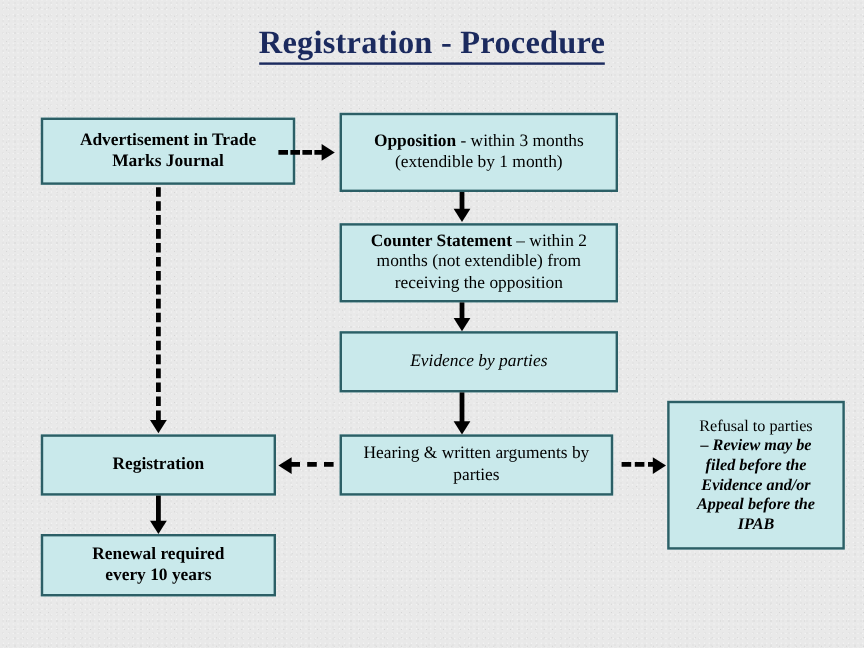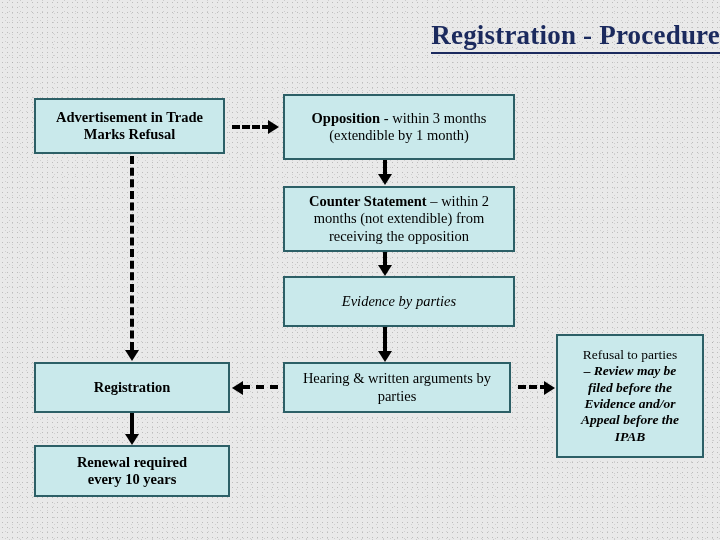--- a/index.html
+++ b/index.html
@@ -26,21 +26,21 @@
     background-size: 5px 5px, 7px 7px, 4px 4px, 11px 11px;
     background-position: 0 0, 2px 3px, 1px 2px, 4px 6px;
   }
 
   
   #title {
     position: absolute;
     left: 0;
     top: 20px;
     width: 720px;
-    text-align: right;
+    text-align: center;
     font-size: 27px;
     font-weight: bold;
     color: #1b2a5e;
     letter-spacing: 0.2px;
   }
   #title .tline {
     display: inline-block;
     border-bottom: 2px solid #1b2a5e;
     padding-bottom: 1px;
   }
@@ -56,21 +56,21 @@
     justify-content: center;
     text-align: center;
     color: #000000;
     line-height: 1.18;
     padding: 2px 6px;
   }
   .node .txt { display: block; width: 100%; }
   .b { font-weight: bold; }
   .bi { font-weight: bold; font-style: italic; }
 
-  #node-advertisement { left: 34px;  top: 98px;  width: 191px; height: 56px;  font-size: 14.5px; font-weight: bold; }
+  #node-advertisement { left: 34px;  top: 98px;  width: 212px; height: 56px;  font-size: 14.5px; font-weight: bold; }
   #node-opposition    { left: 283px; top: 94px;  width: 232px; height: 66px;  font-size: 14.5px; }
   #node-counter       { left: 283px; top: 186px; width: 232px; height: 66px;  font-size: 14.5px; }
   #node-evidence      { left: 283px; top: 276px; width: 232px; height: 51px;  font-size: 14.5px; font-style: italic; }
   #node-hearing       { left: 283px; top: 362px; width: 228px; height: 51px;  font-size: 14.5px; }
   #node-registration  { left: 34px;  top: 362px; width: 196px; height: 51px;  font-size: 14.5px; font-weight: bold; }
   #node-renewal       { left: 34px;  top: 445px; width: 196px; height: 52px;  font-size: 14.5px; font-weight: bold; }
   #node-refusal       { left: 556px; top: 334px; width: 148px; height: 124px; font-size: 13.5px; line-height: 1.22; }
 
   
   .conn { position: absolute; }
@@ -141,21 +141,21 @@
 
 <div id="slide">
 
   <div id="title">
     <span class="tline">Registration - Procedure</span>
   </div>
 
   <div class="node" id="node-advertisement">
     <span class="txt">
       <span>Advertisement in Trade</span><br>
-      <span>Marks Refusal</span>
+      <span>Marks Journal</span>
     </span>
   </div>
 
   <div class="node" id="node-opposition">
     <span class="txt">
       <span class="b">Opposition</span><span> - within 3 months</span><br>
       <span>(extendible by 1 month)</span>
     </span>
   </div>
 

